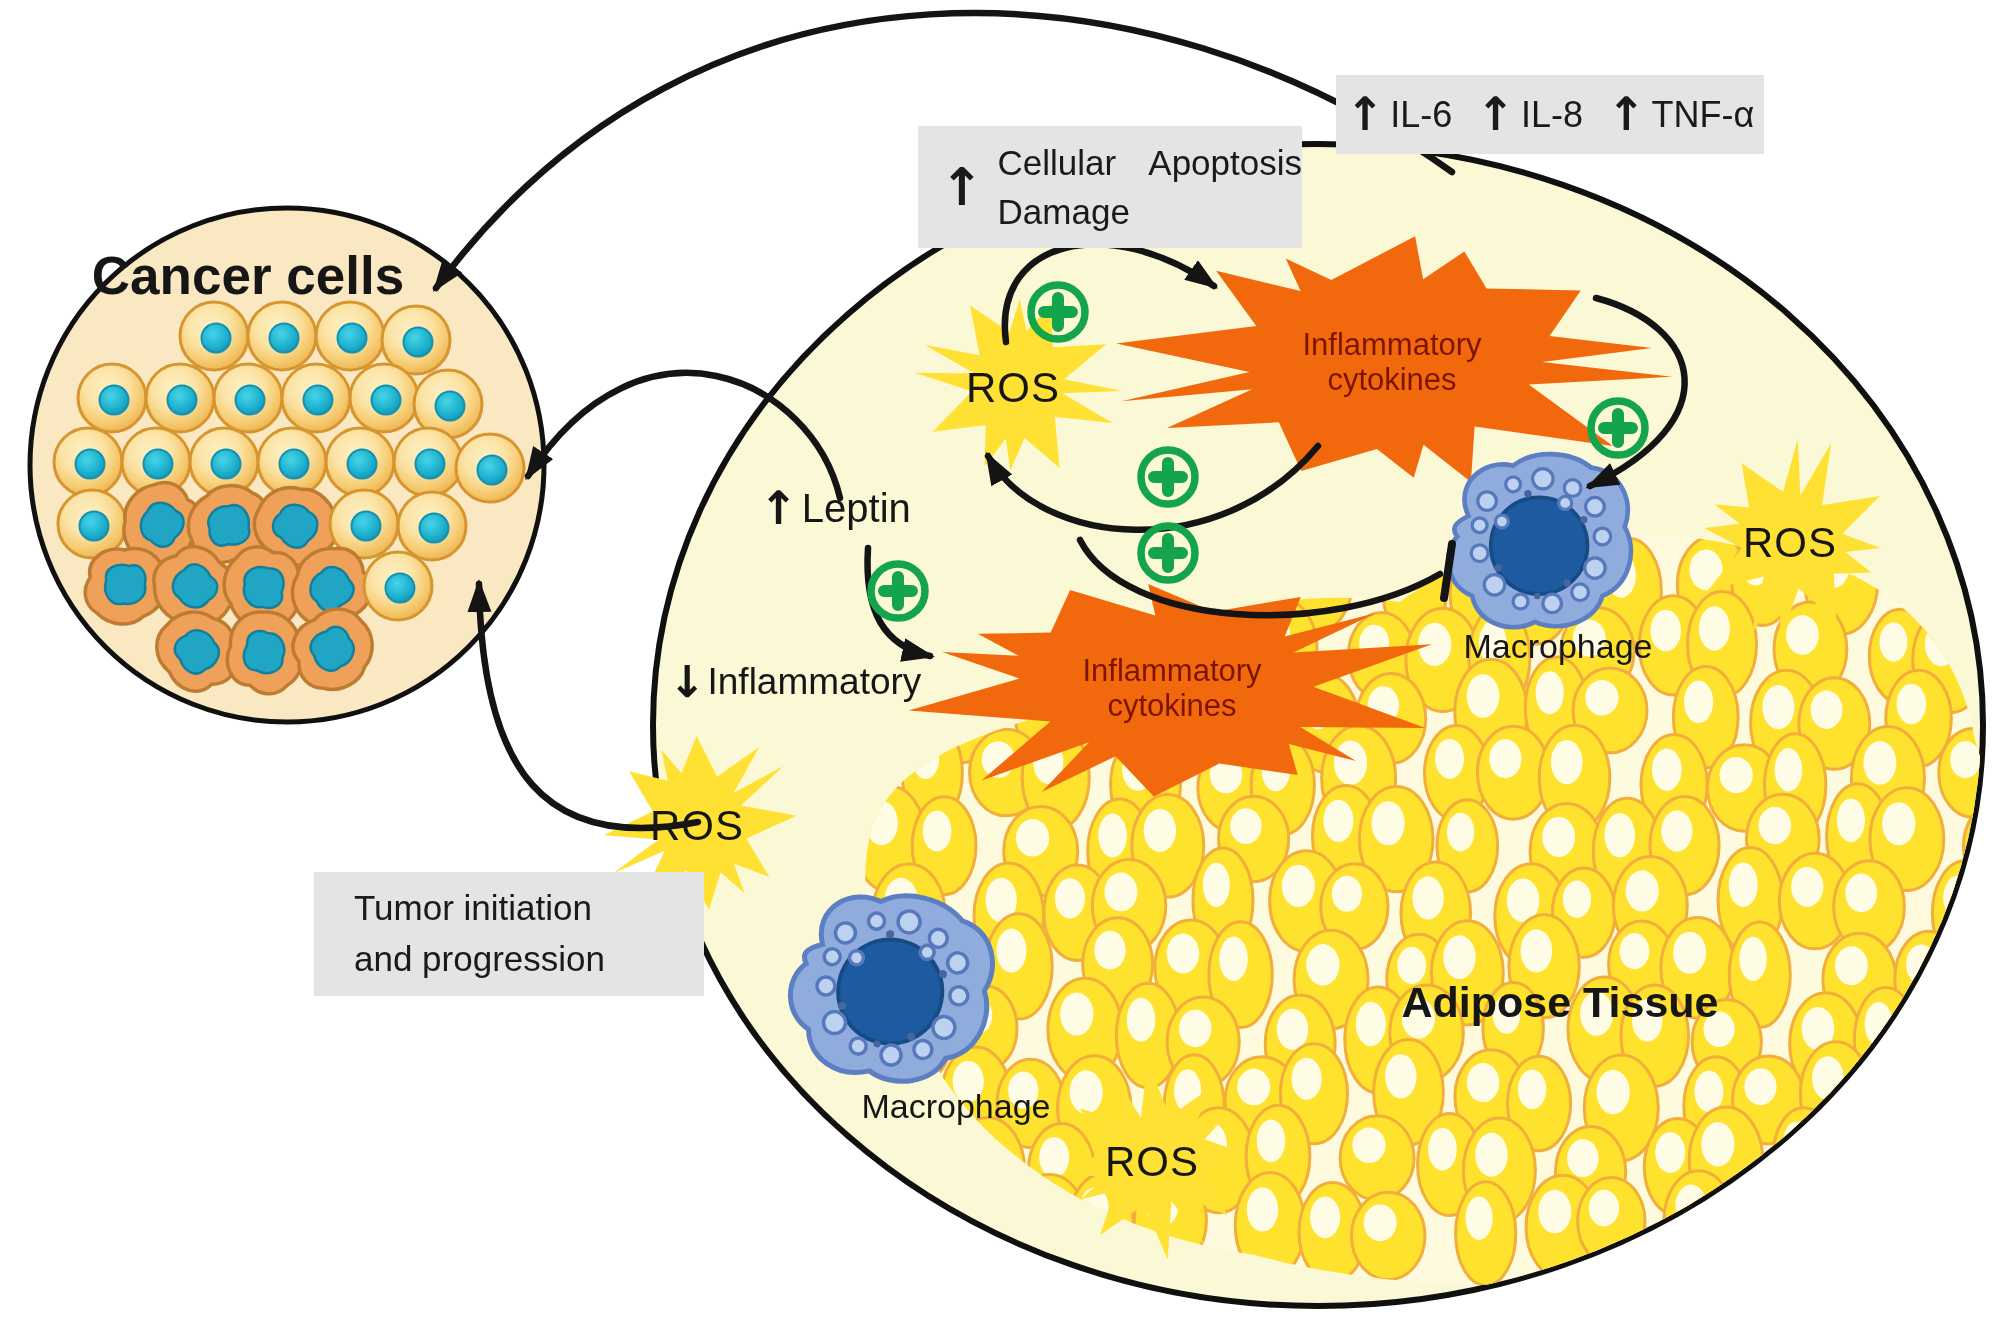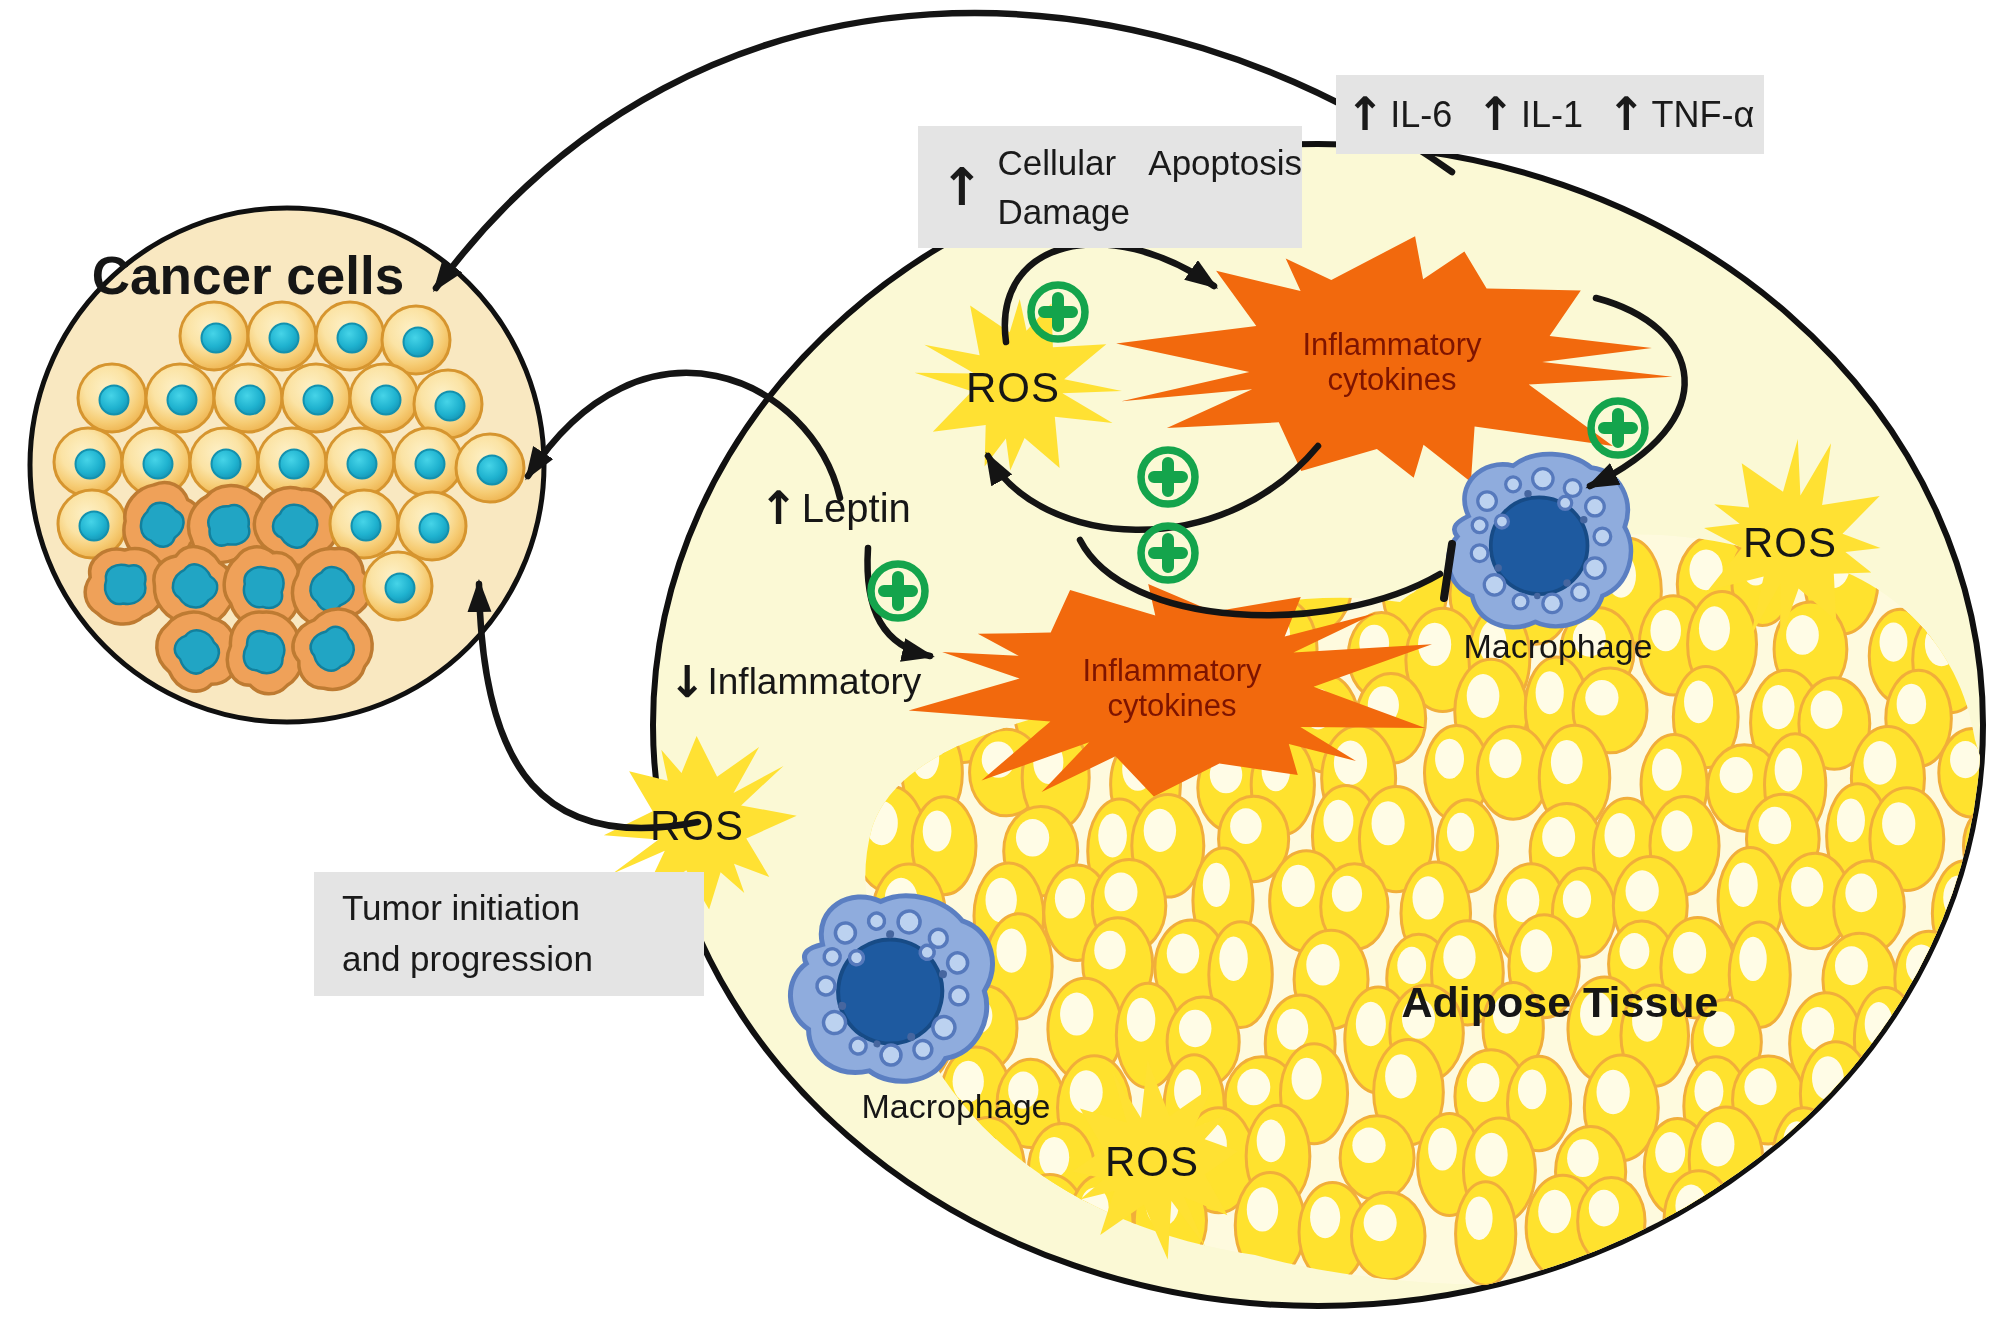--- a/index.html
+++ b/index.html
@@ -17,21 +17,21 @@
   .leptin .up{font-size:46px;margin-right:4px;}
   .adipo{font-size:37px;}
   .adipo .up{font-size:44px;margin-right:2px;}
   .ros{font-size:42px;font-weight:500;letter-spacing:1px;}
   .cyt{flex-direction:column;line-height:1.12;font-size:31px;font-weight:500;color:#7E1400;text-align:center;}
   .maclbl{font-size:34px;}
   .adiposelbl{font-size:43px;font-weight:700;}
   .damage{left:918px;top:126px;width:384px;height:122px;font-size:35px;padding-left:22px;box-sizing:border-box;}
   .damage .up{font-size:52px;margin-right:14px;}
   .damage .col{display:flex;flex-direction:row;line-height:1.4;}
-  .tumorbox{left:314px;top:872px;width:390px;height:124px;font-size:35px;padding-left:28px;box-sizing:border-box;}
+  .tumorbox{left:314px;top:872px;width:390px;height:124px;font-size:35px;padding-left:40px;box-sizing:border-box;}
   .tumorbox .col{display:flex;flex-direction:column;line-height:1.45;}
   .markers{left:1336px;top:75px;width:428px;height:79px;justify-content:center;column-gap:24px;font-size:36px;}
   .mk{display:flex;align-items:center;gap:6px;}
   .mk .up{font-size:46px;}
 </style>
 </head>
 <body>
 
 <div id="stage">
 
@@ -589,21 +589,21 @@
   </div>
 </div>
 
 <div class="gbox markers">
   <span class="mk">
     <span class="up">↑</span>
     <span>IL-6</span>
   </span>
   <span class="mk">
     <span class="up">↑</span>
-    <span>IL-1</span>
+    <span>IL-8</span>
   </span>
   <span class="mk">
     <span class="up">↑</span>
     <span>TNF-α</span>
   </span>
 </div>
 
 <div class="gbox tumorbox">
   <div class="col">
     <div>Tumor initiation</div>

